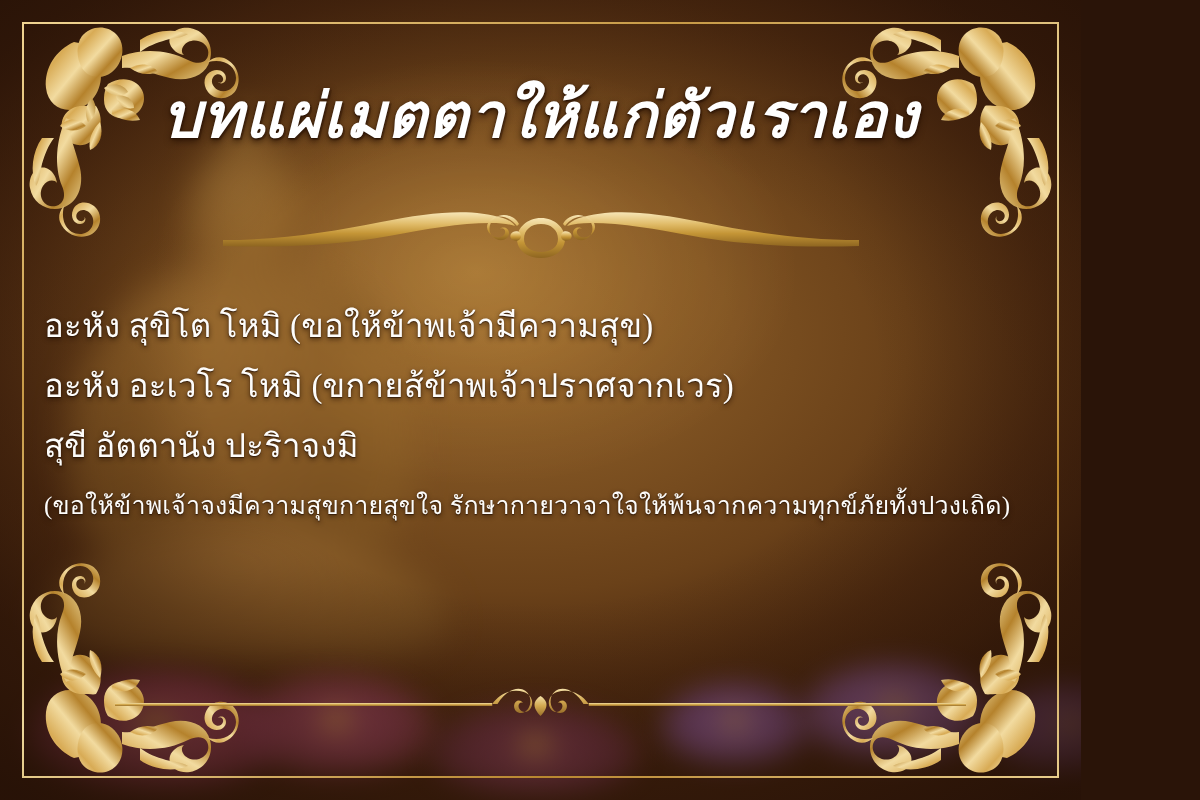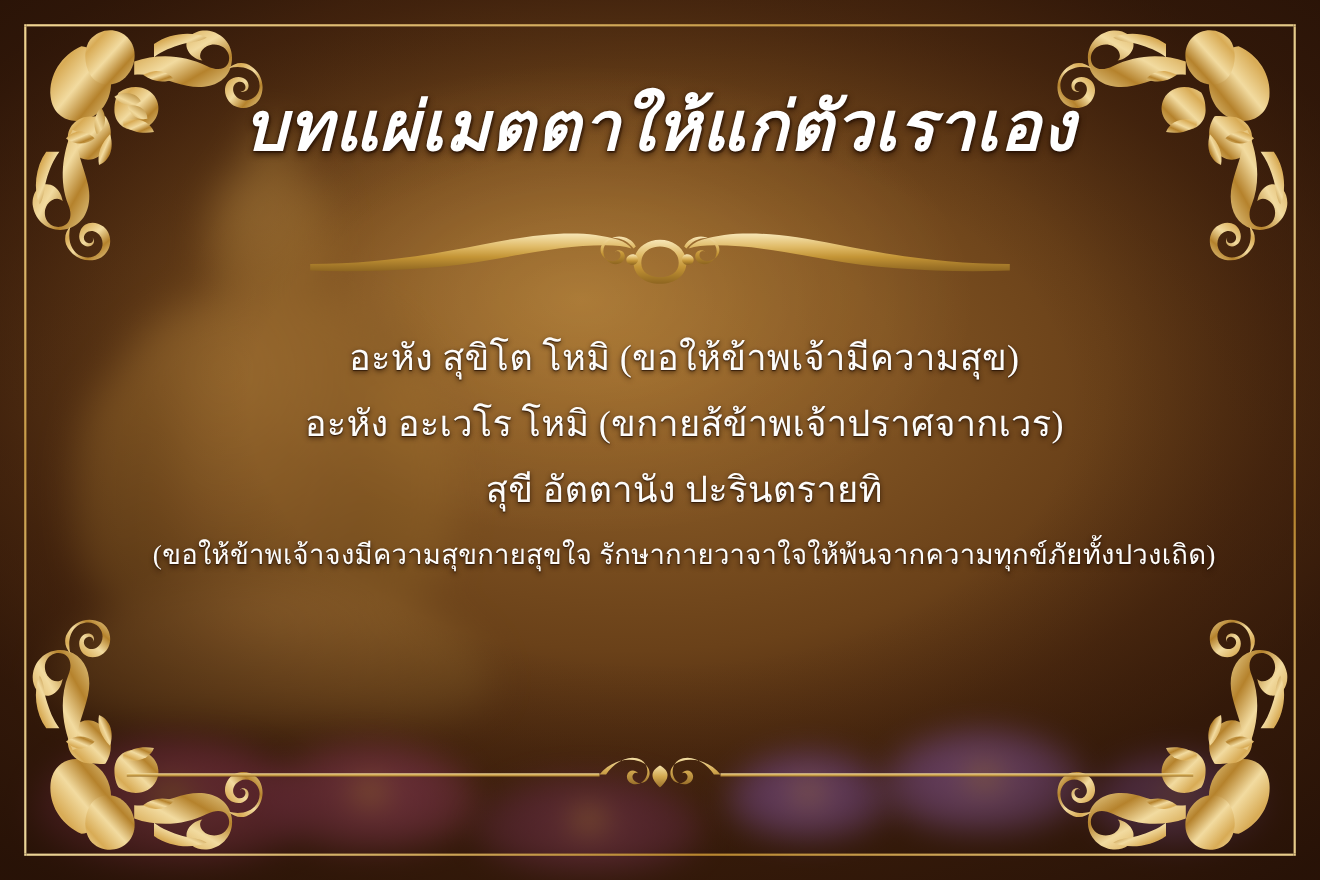--- a/index.html
+++ b/index.html
@@ -4,21 +4,21 @@
 <title>บทแผ่เมตตาให้แก่ตัวเราเอง</title>
 <style>
   html, body {
     margin: 0;
     padding: 0;
     background: #2a1408;
   }
 
   .poster {
     position: relative;
-    width: 1200px;
+    width: 1081px;
     height: 800px;
     overflow: hidden;
     font-family: "Liberation Serif", "DejaVu Serif", serif;
     background: #0c4a6e;
   }
 
   
   .bg-base {
     position: absolute;
     inset: 0;
@@ -196,21 +196,21 @@
       0 1px 2px rgba(30,12,2,0.9),
       2px 2px 0 rgba(60,28,8,0.35);
     white-space: nowrap;
   }
 
   .verses {
     position: absolute;
     left: 0;
     right: 0;
     top: 296px;
-    text-align: center;
+    text-align: left;
     margin-left: 44px;
   }
   .verse-line {
     color: #fdfcfa;
     font-family: "Liberation Serif", "DejaVu Serif", serif;
     font-size: 33px;
     font-weight: 400;
     line-height: 60px;
     height: 60px;
     letter-spacing: .2px;
@@ -398,21 +398,21 @@
 
         <path d="M292 44 C296 42 300 44 300 48 C300 52 296 54 292 52 C289 51 288 46 292 44 Z"></path>
         <path d="M348 44 C344 42 340 44 340 48 C340 52 344 54 348 52 C351 51 352 46 348 44 Z"></path>
       </g>
     </svg>
   </div>
 
   <div class="verses">
     <div class="verse-line">อะหัง สุขิโต โหมิ (ขอให้ข้าพเจ้ามีความสุข)</div>
     <div class="verse-line">อะหัง อะเวโร โหมิ (ขกายส้ข้าพเจ้าปราศจากเวร)</div>
-    <div class="verse-line">สุขี อัตตานัง ปะรินตรายทิ</div>
+    <div class="verse-line">สุขี อัตตานัง ปะริาจงมิ</div>
     <div class="verse-line last">(ขอให้ข้าพเจ้าจงมีความสุขกายสุขใจ รักษากายวาจาใจให้พ้นจากความทุกข์ภัยทั้งปวงเถิด)</div>
   </div>
 
   <div class="bottom-rule">
     <svg viewBox="0 0 970 34" preserveAspectRatio="none" xmlns="http://www.w3.org/2000/svg">
       <defs>
         <linearGradient id="goldRule" x1="0" y1="0" x2="0" y2="1">
           <stop offset="0%" stop-color="#f3dfa6"></stop>
           <stop offset="50%" stop-color="#d2a84f"></stop>
           <stop offset="100%" stop-color="#9a702a"></stop>

